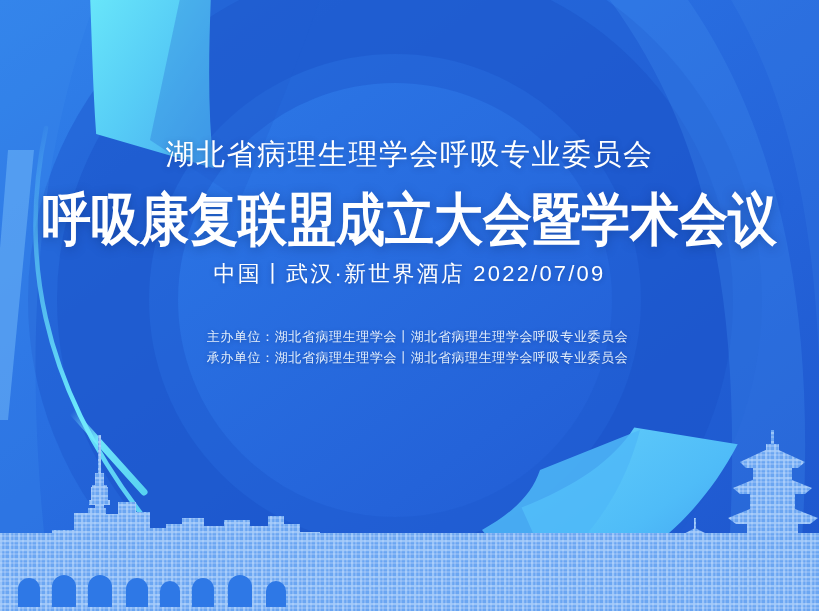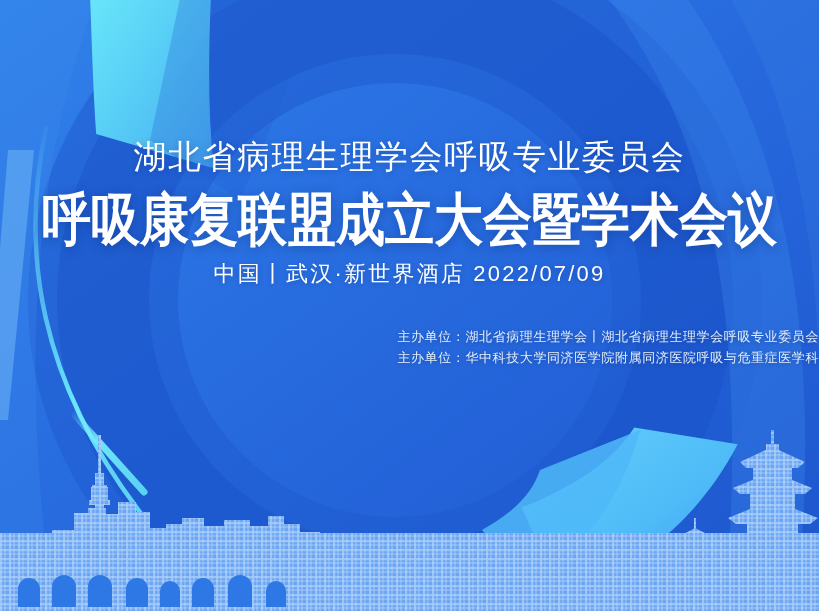--- a/index.html
+++ b/index.html
@@ -22,21 +22,21 @@
 
   
   .content {
     position:absolute; left:0; top:0; width:819px; height:611px;
     z-index:40;
     pointer-events:none;
   }
   .eyebrow {
     position:absolute; left:0; right:0; top:138px;
     text-align:center;
-    font-size:33px;
+    font-size:29px;
     line-height:1.15;
     color:#ffffff;
     letter-spacing:1.5px;
     font-weight:400;
     text-shadow:0 1px 6px rgba(6,38,96,.30);
     white-space:nowrap;
   }
   .headline {
     position:absolute; left:0; right:0; top:188px;
     text-align:center;
@@ -55,21 +55,21 @@
     text-align:center;
     font-size:22px;
     color:#ffffff;
     letter-spacing:2.2px;
     font-weight:400;
     text-shadow:0 1px 5px rgba(6,38,96,.30);
     white-space:nowrap;
   }
   .org-block {
     position:absolute; left:16px; right:0; top:326px;
-    text-align:right;
+    text-align:center;
   }
   .org-line {
     font-size:13px;
     line-height:21px;
     color:#e3eefc;
     letter-spacing:.6px;
     font-weight:400;
     text-shadow:0 1px 4px rgba(6,38,96,.35);
     white-space:nowrap;
   }
@@ -265,17 +265,17 @@
 
   <div class="content">
     <div class="eyebrow">湖北省病理生理学会呼吸专业委员会</div>
 
     <h1 class="headline">呼吸康复联盟成立大会暨学术会议</h1>
 
     <div class="venue">中国丨武汉·新世界酒店  2022/07/09</div>
 
     <div class="org-block">
       <div class="org-line">主办单位：湖北省病理生理学会丨湖北省病理生理学会呼吸专业委员会</div>
-      <div class="org-line">主办单位：华中科技大学同济医学院附属同济医院呼吸与危重症医学科</div>
+      <div class="org-line">承办单位：湖北省病理生理学会丨湖北省病理生理学会呼吸专业委员会</div>
     </div>
   </div>
 
 </div>
 
 </body></html>

